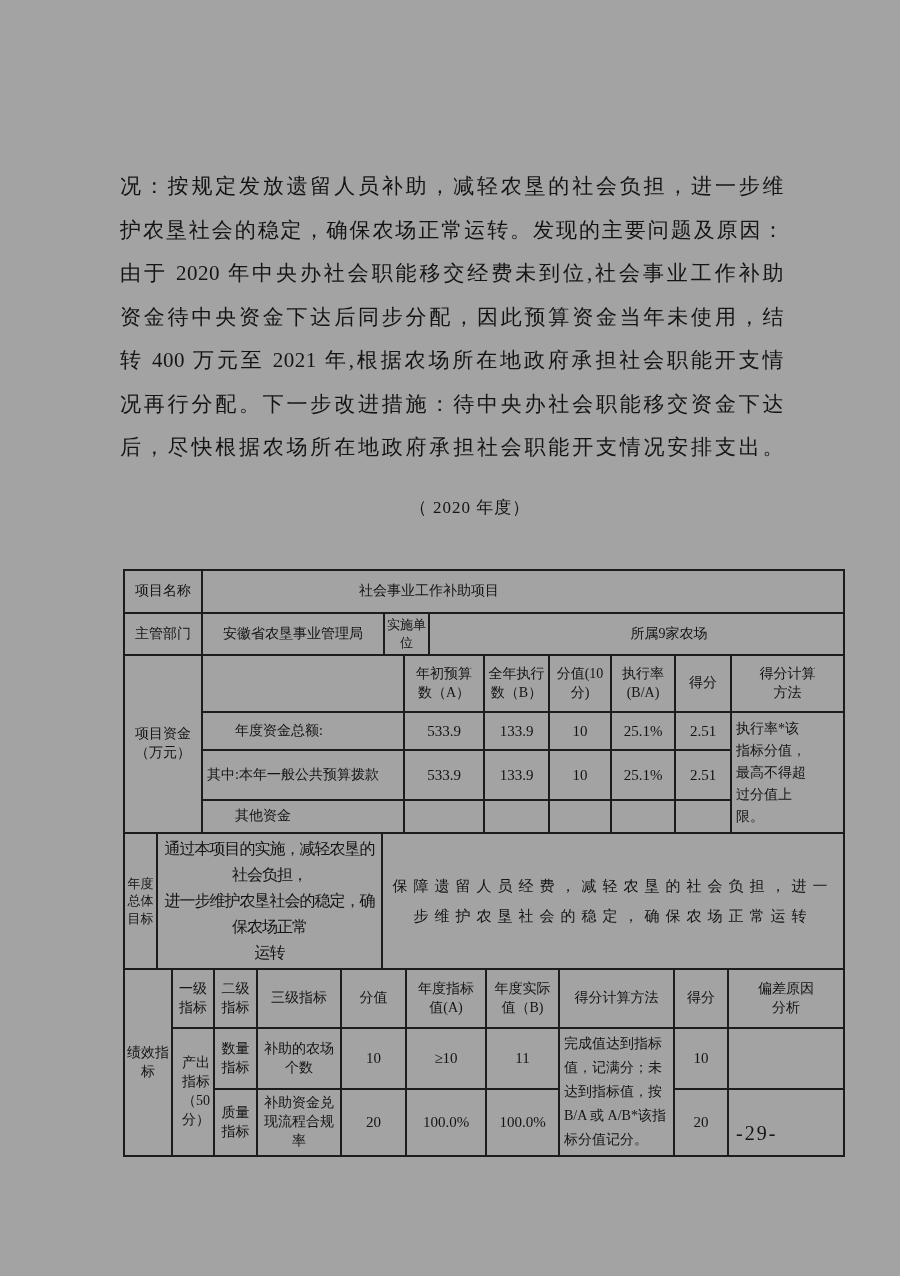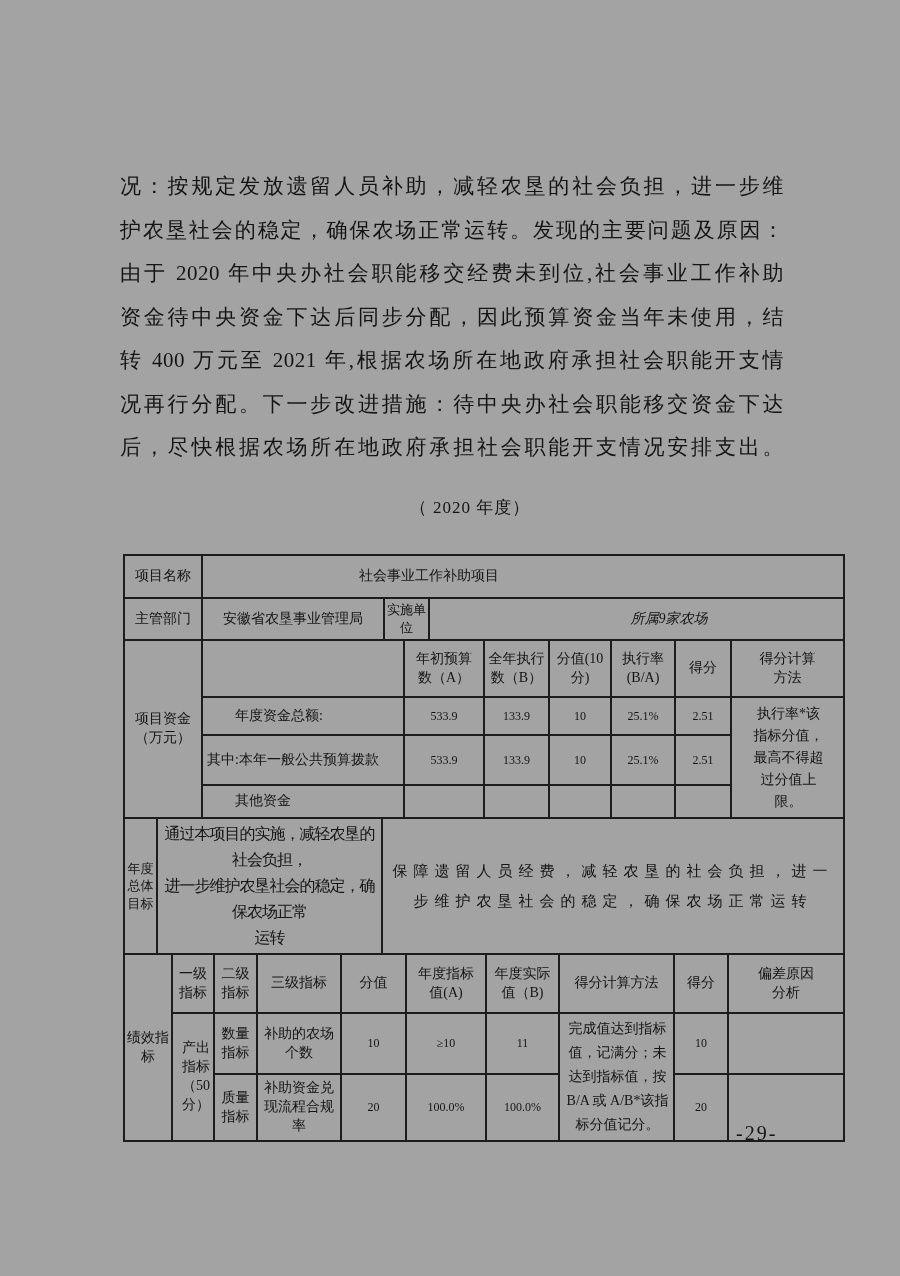--- a/index.html
+++ b/index.html
@@ -28,39 +28,39 @@
     position:absolute; left:110px; top:461px; width:720px;
     text-align:center;
     font-family:"Liberation Sans", sans-serif;
     font-weight:bold; font-size:24px; letter-spacing:1px;
   }
   .doc-subtitle {
     position:absolute; left:110px; top:496px; width:720px;
     text-align:center; font-size:17px; letter-spacing:1px;
   }
   
-  .tables { position:absolute; left:123px; top:554px; width:640px; }
+  .tables { position:absolute; left:123px; top:569px; width:640px; }
   table { border-collapse:collapse; table-layout:fixed; width:720px; }
   .tB,.tC,.tD { margin-top:-2px; }
   td {
     border:2px solid #1c1c1c;
     font-size:14px; text-align:center; vertical-align:middle;
     padding:2px; overflow:hidden; line-height:1.35;
   }
-  .num { font-size:12px; }
+  .num { font-size:15px; }
   .name-cell { text-align:left; padding-left:32px; }
   .wrap-cell { padding-left:2px; padding-right:2px; }
   .w60 { width:62px; margin:0 auto; }
   .w48 { width:50px; margin:0 auto; }
   .fs13 { font-size:13px; }
   .cell-project-value { padding-right:190px; }
-  .cell-impl-value { padding-left:67px;font-style:italic; }
+  .cell-impl-value { padding-left:67px; }
   .goal1 { font-size:16px; letter-spacing:-1px; line-height:26px; }
   .goal2 { font-size:15px; letter-spacing:6px; line-height:30px; }
-  .method-cell { text-align:center; padding-left:4px; }
+  .method-cell { text-align:left; padding-left:4px; }
   .method-cell .ml { line-height:22px; white-space:nowrap; }
   .tD .method-cell .ml { line-height:24px; }
   
   .pagenum {
     position:absolute; left:736px; top:1122px;
     font-size:20px; letter-spacing:2px;
   }
 </style>
 </head>
 <body>

